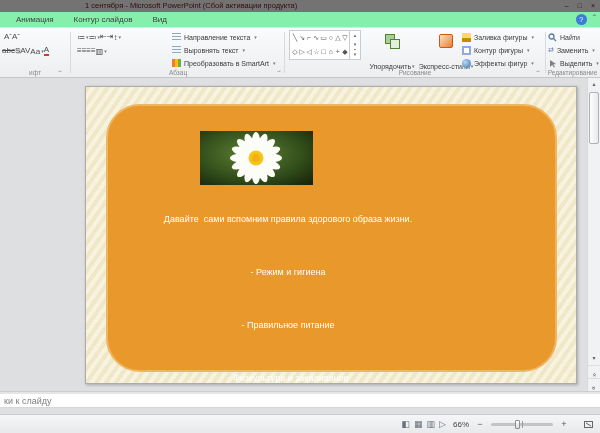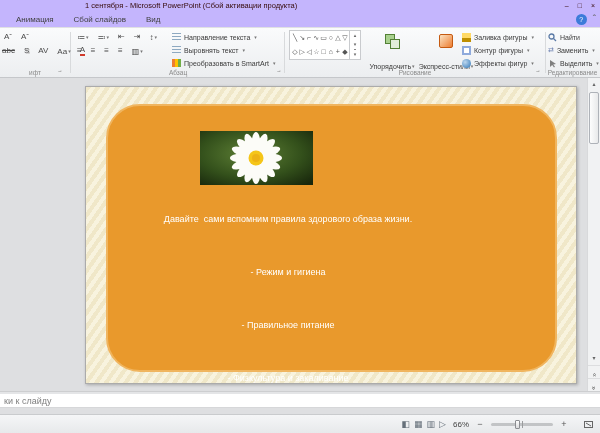--- a/index.html
+++ b/index.html
@@ -1,37 +1,37 @@
 <!DOCTYPE html>
 <html><head>
 <meta charset="utf-8">
 <style>
   html,body{margin:0;padding:0;background:#fff;}
   .win{position:relative;width:600px;height:433px;overflow:hidden;
        font-family:"Liberation Sans","DejaVu Sans",sans-serif;background:#DEDFE1;}
   .win *{box-sizing:border-box;}
 
   
-  .tb{position:absolute;left:0;top:0;width:600px;height:22px;background:#c4b5fd;}
+  .tb{position:absolute;left:0;top:0;width:600px;height:22px;background:#737373;}
   .tb-title{position:absolute;left:85px;top:0;line-height:12px;font-size:7.5px;color:#350A0A;white-space:nowrap;}
   .tb-btns{position:absolute;right:5px;top:0;display:flex;gap:9px;line-height:12px;font-size:7px;color:#350A0A;}
 
   
-  .tabs{position:absolute;top:12px;left:0;width:600px;height:16px;background:#c4b5fd;border-bottom:1px solid #E0E1E3;display:flex;padding-left:6px;}
+  .tabs{position:absolute;top:12px;left:0;width:600px;height:16px;background:#86efac;border-bottom:1px solid #E0E1E3;display:flex;padding-left:6px;}
   .tab{font-size:8px;line-height:16px;padding:0 10px;color:#404040;white-space:nowrap;}
   .tabs-right{position:absolute;right:4px;top:2px;display:flex;gap:6px;align-items:center;}
   .help{width:11px;height:11px;border-radius:50%;background:#3C7BD9;color:#fff;font-size:7px;text-align:center;line-height:11px;}
   .collapse{font-size:10px;color:#666;line-height:11px;}
 
   
   .ribbon{position:absolute;top:28px;left:0;width:600px;height:50px;background:linear-gradient(#FAFBFC,#ECEEF0);border-bottom:1px solid #C5C7CA;}
   .vsep{position:absolute;top:4px;bottom:4px;width:1px;background:#D8DADC;}
   .grp{position:absolute;top:0;height:49px;}
   .grp-label{position:absolute;left:0;right:0;bottom:1px;text-align:center;font-size:6.5px;color:#8A8A8A;white-space:nowrap;}
-  .frow{position:absolute;display:flex;gap:9px;align-items:center;height:12px;}
+  .frow{position:absolute;display:flex;gap:0;align-items:center;height:12px;}
   .ic{font-size:8px;color:#4A4A4A;line-height:12px;}
   .dd::after{content:"▾";font-size:5px;color:#777;margin-left:1px;vertical-align:1px;}
   .st{text-decoration:line-through;}
   .sh{text-shadow:1px 1px 0 #BBB;}
   .clr{border-bottom:2px solid #D03A2B;line-height:8px;}
   .launcher{position:absolute;font-size:6px;color:#909090;transform:rotate(180deg);line-height:6px;}
   .txtbtn{position:absolute;display:flex;align-items:center;gap:3px;height:12px;font-size:7px;color:#3A3A3A;white-space:nowrap;}
   .mini-lines{width:9px;height:8px;background:repeating-linear-gradient(to bottom,#8EA9C1 0 1px,transparent 1px 3px);flex:0 0 auto;}
   .ico-sa{width:9px;height:8px;background:linear-gradient(90deg,#ED7D31 33%,#FFC000 33% 66%,#70AD47 66%);flex:0 0 auto;}
   .shapes{position:absolute;left:4px;top:2px;width:72px;height:30px;background:#fff;border:1px solid #C9CBCE;padding:0 12px 0 2px;}
@@ -91,21 +91,21 @@
     <span class="tb-title">1 сентября - Microsoft PowerPoint (Сбой активации продукта)</span>
     <span class="tb-btns">
       <span>–</span>
       <span>□</span>
       <span>×</span>
     </span>
   </div>
 
   <div class="tabs">
     <span class="tab">Анимация</span>
-    <span class="tab">Сбой слайдов</span>
+    <span class="tab">Контур слайдов</span>
     <span class="tab">Вид</span>
     <span class="tabs-right">
       <span class="help">?</span>
       <span class="collapse">ˆ</span>
     </span>
   </div>
 
   <div class="ribbon">
     <div class="vsep" style="left:70px"></div>
     <div class="vsep" style="left:284px"></div>

